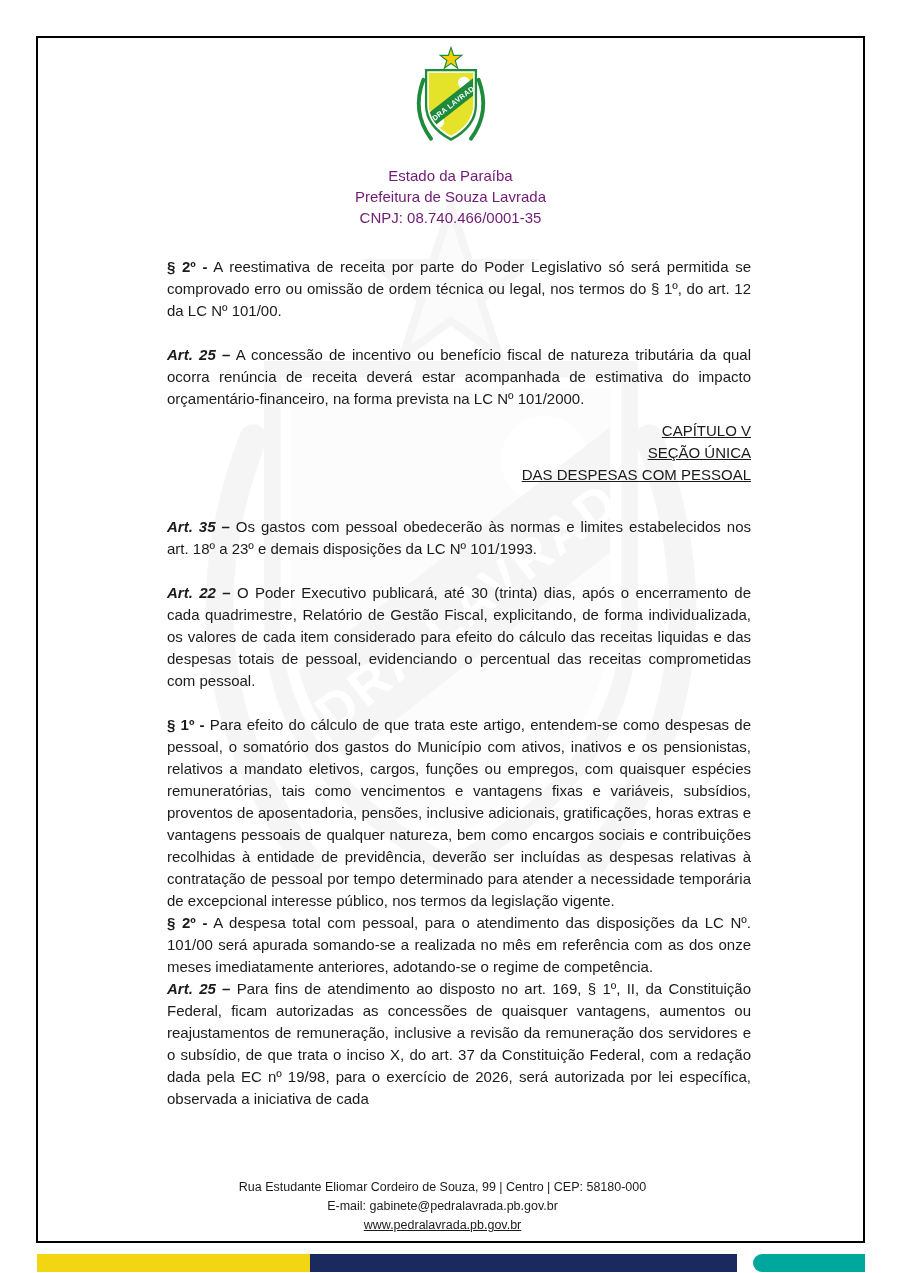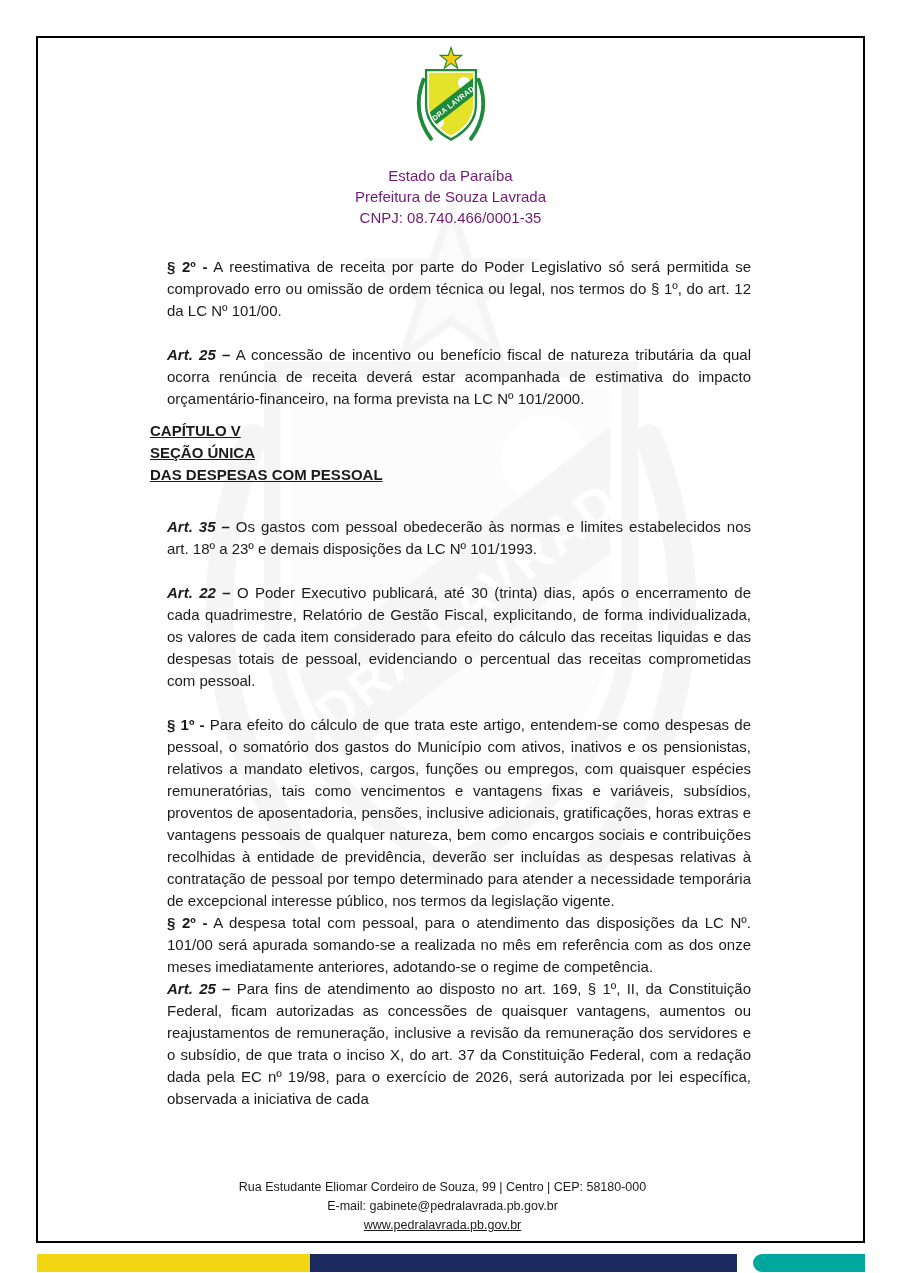--- a/index.html
+++ b/index.html
@@ -45,22 +45,22 @@
     padding: 28px 112px 0 112px;
     font-size: 15px;
     line-height: 22px;
     text-align: justify;
   }
   .para { margin: 0 0 22px 17px; }
   .para.tight { margin-bottom: 0; }
   .lead-bold { font-weight: bold; }
   .lead-bold-italic { font-weight: bold; font-style: italic; }
   .chapter {
-    text-align: left;
-    font-weight: bold;
+    text-align: right;
+    font-weight: normal;
     margin: 10px 0 30px 0;
   }
   .chapter .chapter-line { text-decoration: underline; line-height: 22px; }
   .doc-footer {
     position: absolute;
     left: 0; right: 16px; bottom: 6px;
     z-index: 1;
     text-align: center;
     font-size: 12.5px;
     line-height: 19px;

